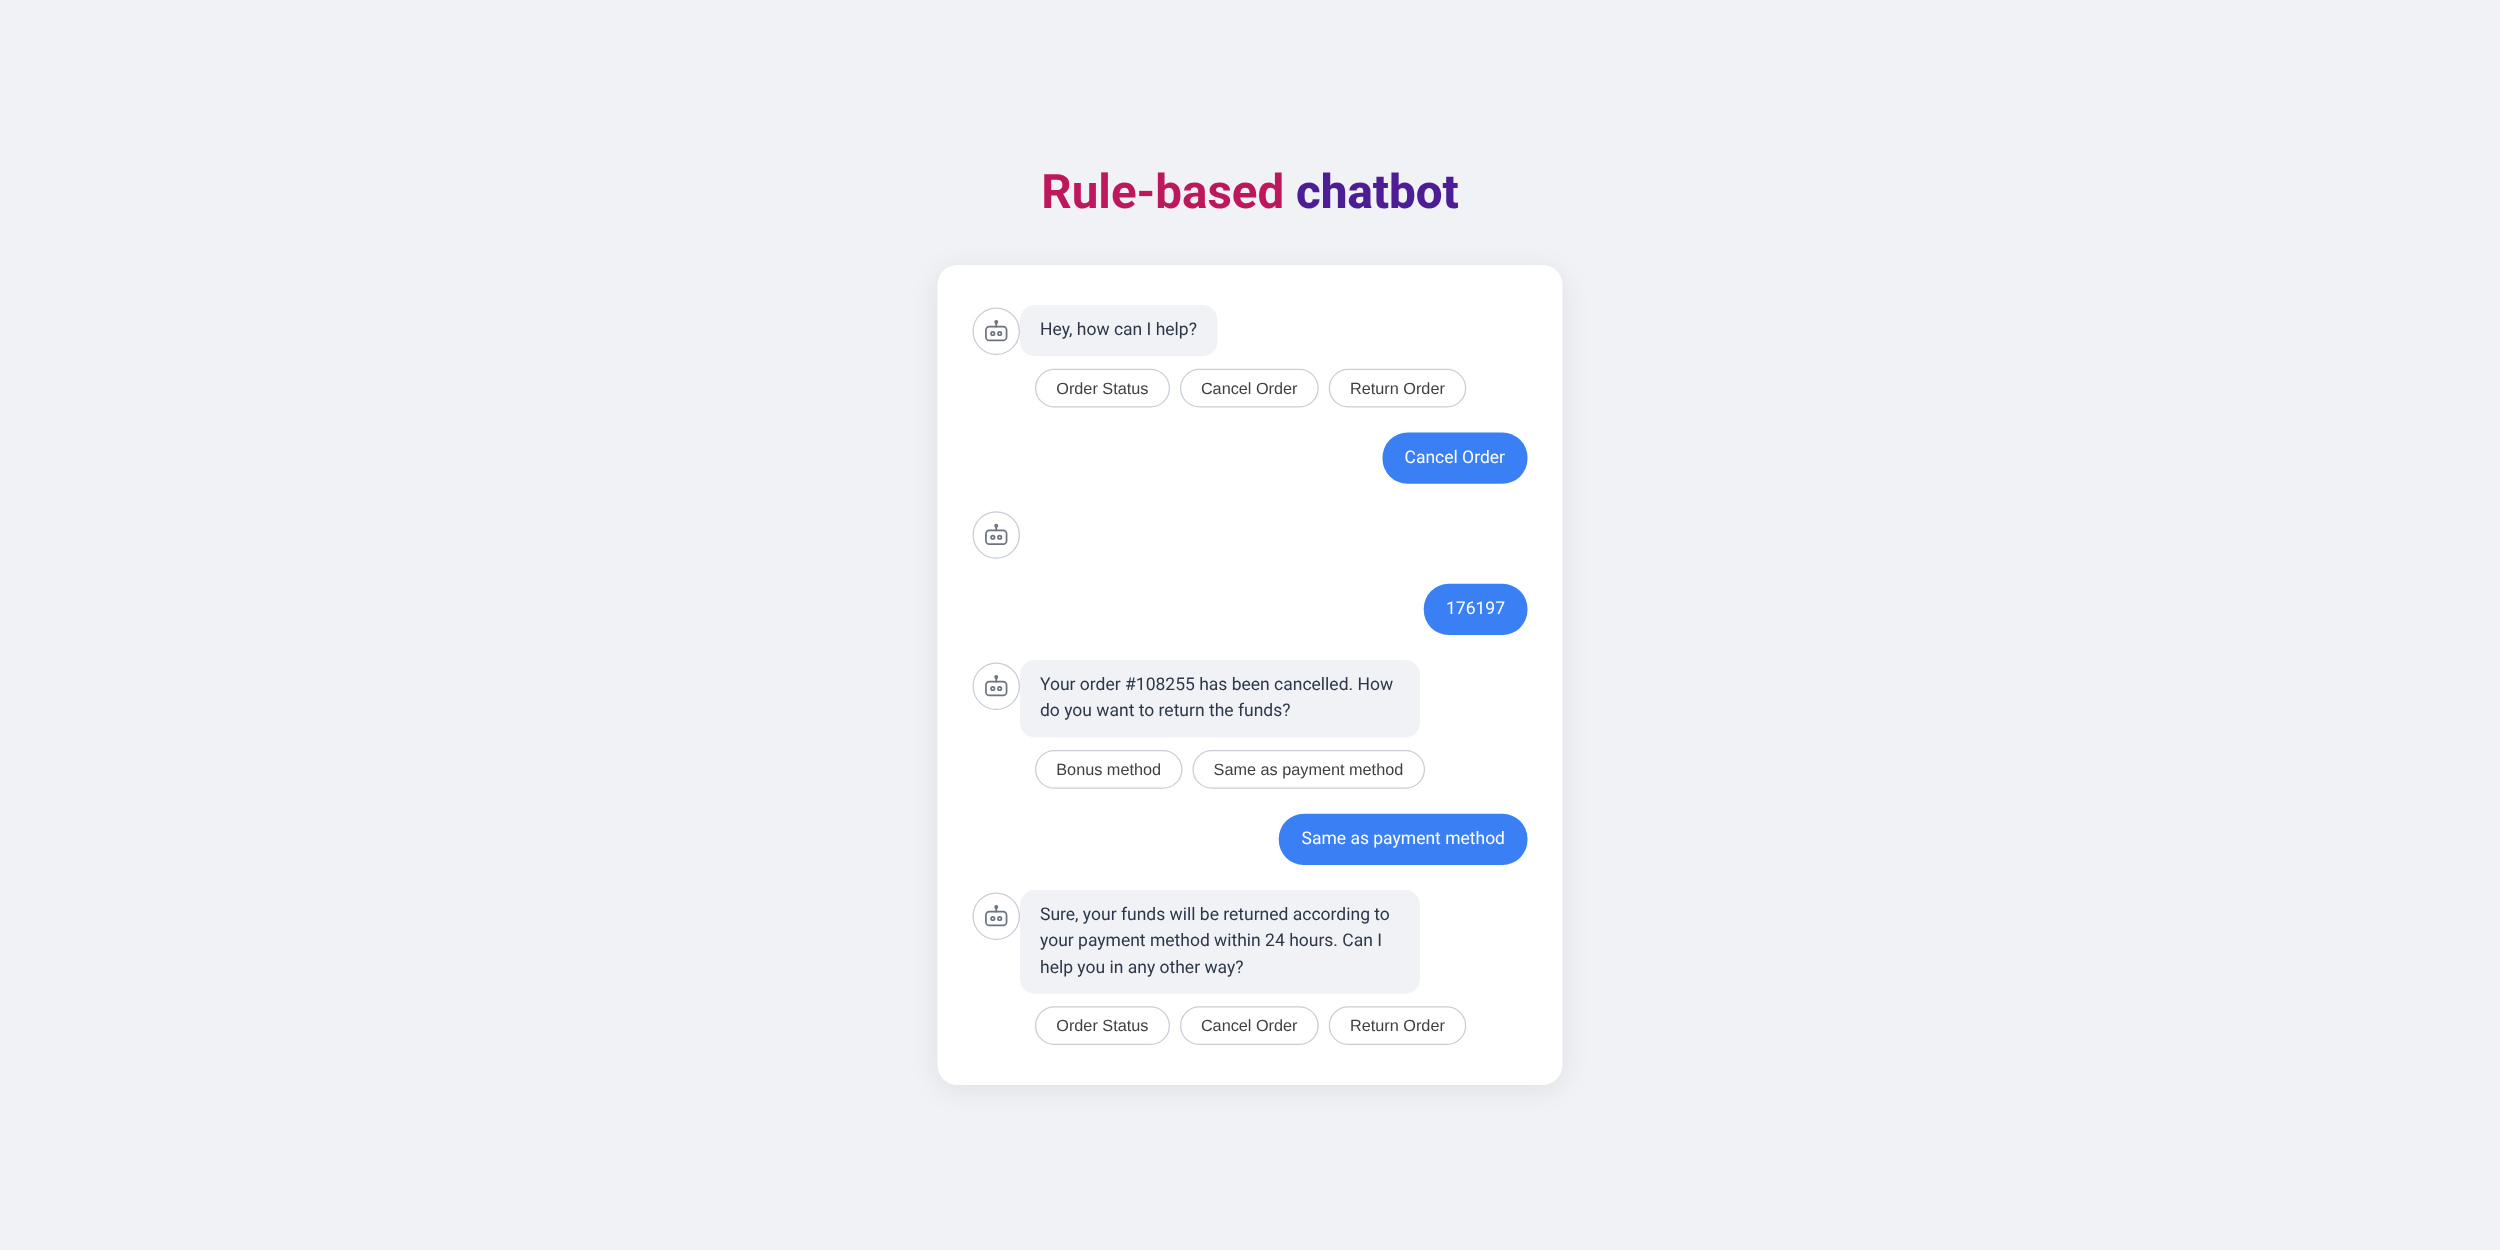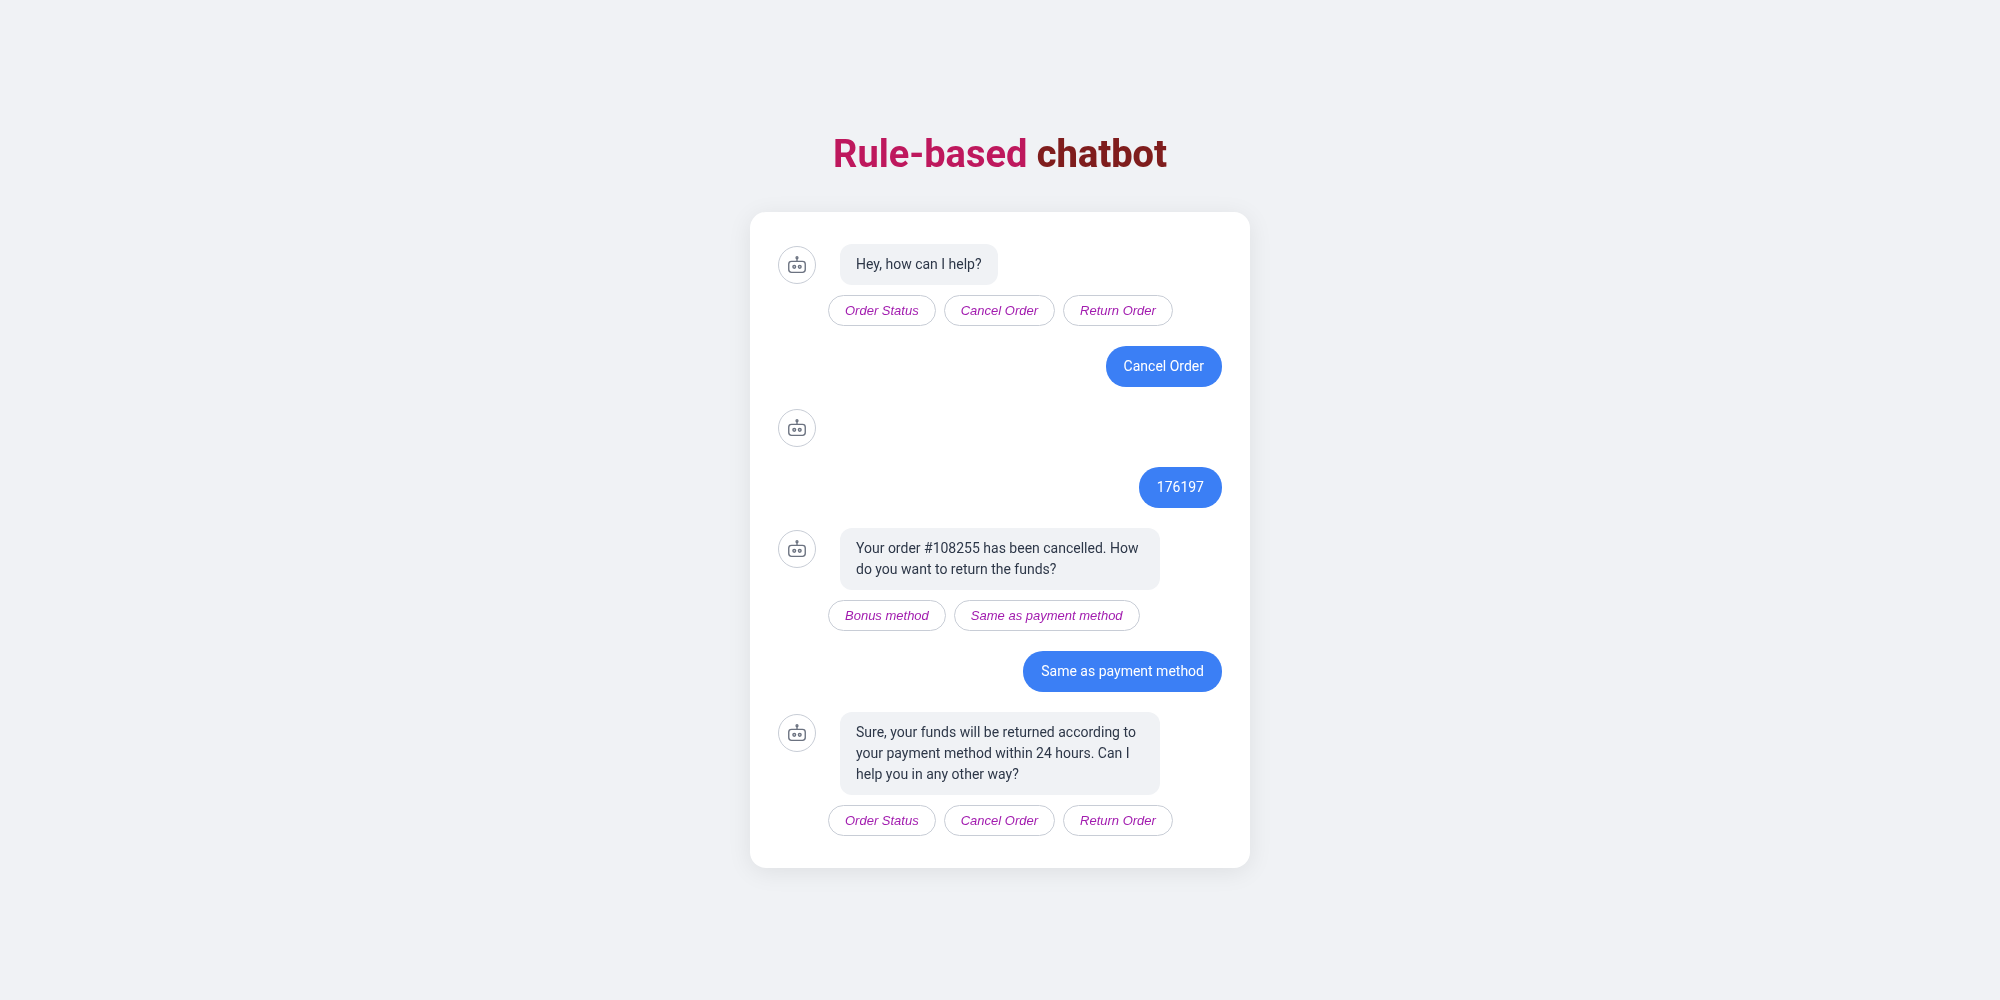--- a/index.html
+++ b/index.html
@@ -29,21 +29,21 @@
       color: #1a1a2e;
     }
 
     .page-title .highlight {
       color: #be185d;
       font-weight: 700;
     }
 
     .page-title .normal {
       font-weight: 800;
-      color: #7f1d1d;
+      color: #4c1d95;
     }
 
     .chat-container {
       background: #ffffff;
       border-radius: 16px;
       box-shadow: 0 4px 24px rgba(0,0,0,0.08);
       width: 500px;
       padding: 32px 28px;
       display: flex;
       flex-direction: column;
@@ -53,21 +53,21 @@
     
     .bot-group {
       display: flex;
       flex-direction: column;
       gap: 10px;
     }
 
     .bot-row {
       display: flex;
       align-items: flex-start;
-      gap: 24px;
+      gap: 0;
     }
 
     .bot-avatar {
       width: 38px;
       height: 38px;
       border-radius: 50%;
       border: 1.5px solid #c8cdd6;
       display: flex;
       align-items: center;
       justify-content: center;
@@ -97,24 +97,23 @@
       gap: 8px;
       padding-left: 50px;
     }
 
     .quick-reply-btn {
       background: #ffffff;
       border: 1.5px solid #c8cdd6;
       border-radius: 20px;
       padding: 7px 16px;
       font-size: 13px;
-      color: #a21caf;
+      color: #404040;
       cursor: pointer;
       transition: all 0.15s;
-      font-style: italic;
     }
 
     
     .user-message-row {
       display: flex;
       justify-content: flex-end;
     }
 
     .user-bubble {
       background: #3b7ff5;

